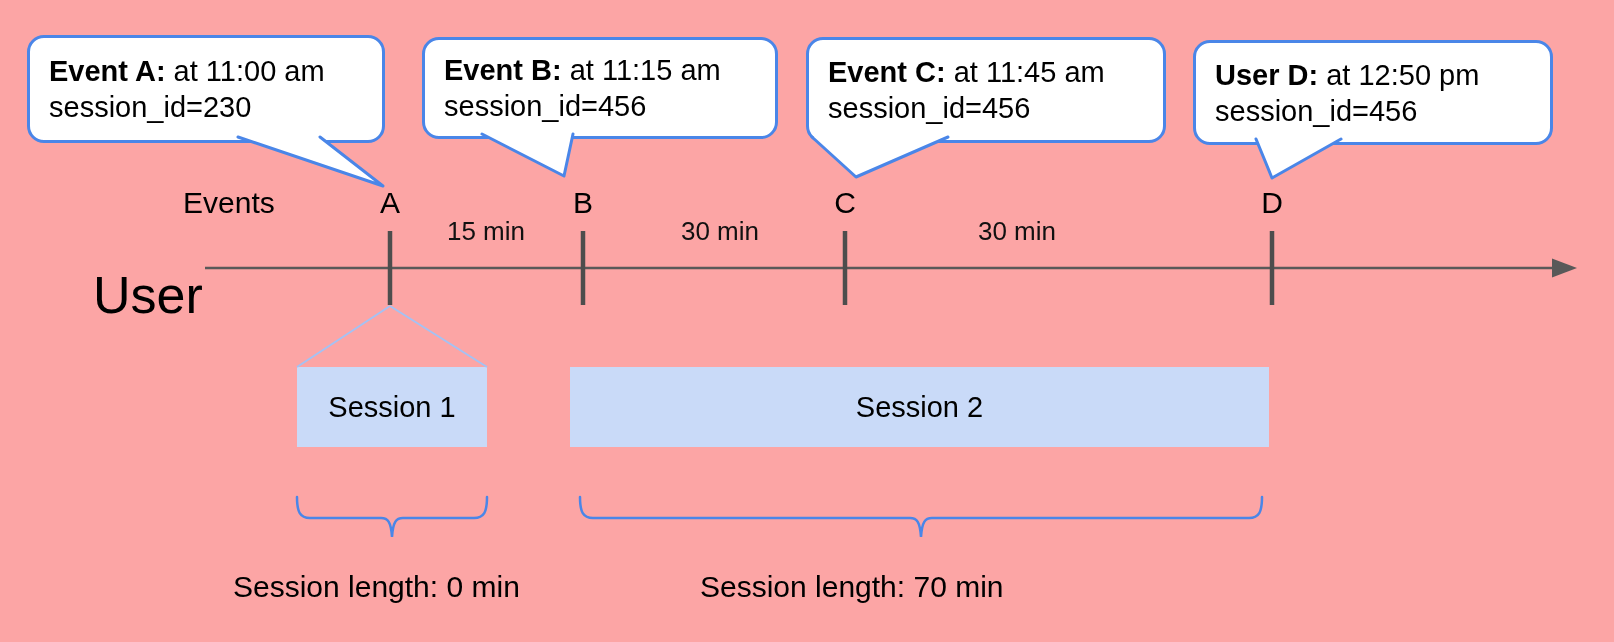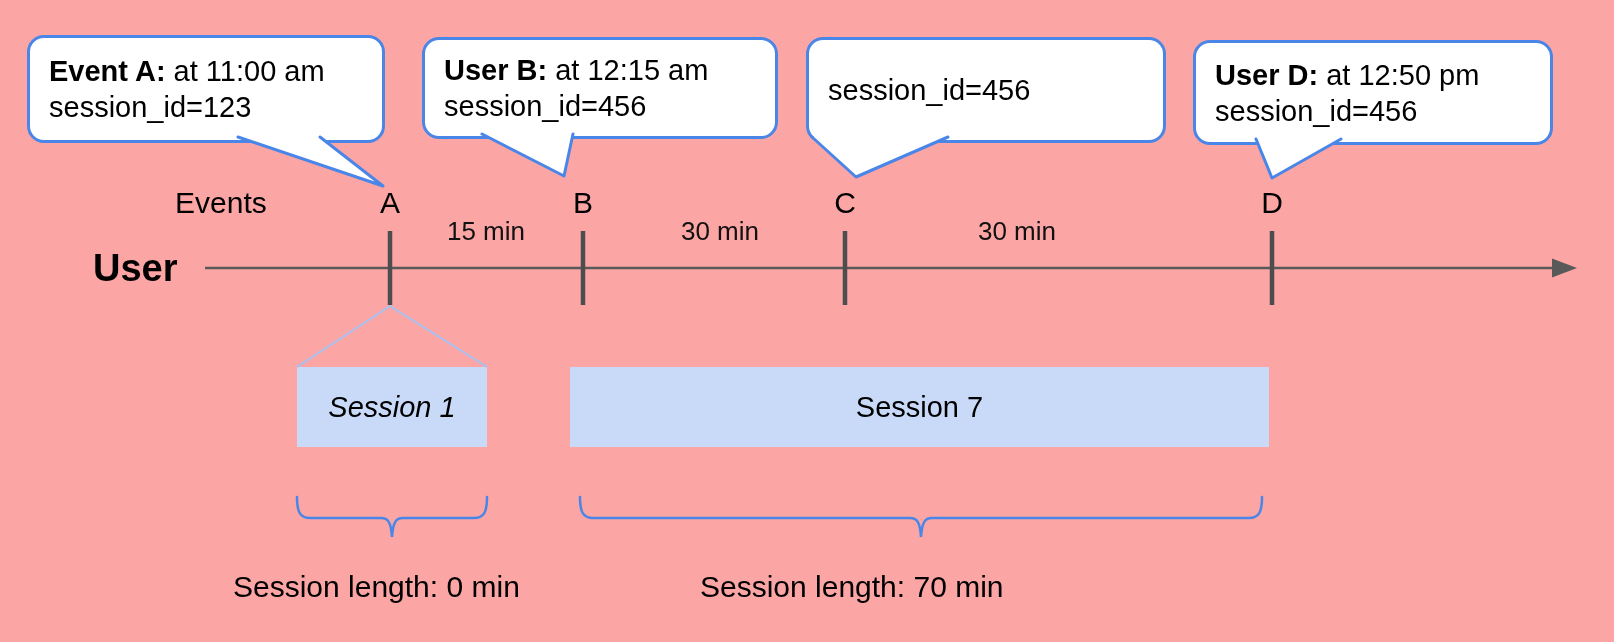--- a/index.html
+++ b/index.html
@@ -10,72 +10,73 @@
   .bubble{
     position:absolute;box-sizing:border-box;background:#fff;
     border:3px solid #4a86e8;border-radius:17px;
     padding:10px 19px;font-size:29px;line-height:36px;
     display:flex;flex-direction:column;justify-content:center;z-index:1;
   }
   .bubble .t-bold{font-weight:bold;}
   .overlay{position:absolute;left:0;top:0;z-index:3;pointer-events:none;}
   .lbl{position:absolute;white-space:nowrap;z-index:2;}
   .center{transform:translateX(-50%);}
-  .events-label{left:175px;top:186px;font-size:30px;}
-  .user-label{left:93px;top:247px;font-size:38px;font-weight:bold;}
+  .events-label{left:183px;top:186px;font-size:30px;}
+  .user-label{left:93px;top:265px;font-size:52px;}
   .mark{top:186px;font-size:30px;}
   .interval{font-size:26px;color:#111;}
   .session{
     position:absolute;top:367px;height:80px;background:#c9daf8;
     display:flex;align-items:center;justify-content:center;
     font-size:29px;z-index:1;
   }
   .session-length{top:570px;font-size:30px;}
 </style>
 </head>
 <body>
 
 <div class="stage">
 
   <div class="bubble" style="left:27px;top:35px;width:358px;height:108px;">
     <div><span class="t-bold">Event A:</span><span> at 11:00 am</span></div>
-    <div>session_id=123</div>
+    <div>session_id=230</div>
   </div>
 
   <div class="bubble" style="left:422px;top:37px;width:356px;height:102px;">
-    <div><span class="t-bold">User B:</span><span> at 12:15 am</span></div>
+    <div><span class="t-bold">Event B:</span><span> at 11:15 am</span></div>
     <div>session_id=456</div>
   </div>
 
   <div class="bubble" style="left:806px;top:37px;width:360px;height:106px;">
+    <div><span class="t-bold">Event C:</span><span> at 11:45 am</span></div>
     <div>session_id=456</div>
   </div>
 
   <div class="bubble" style="left:1193px;top:40px;width:360px;height:105px;">
     <div><span class="t-bold">User D:</span><span> at 12:50 pm</span></div>
     <div>session_id=456</div>
   </div>
 
   <div class="lbl events-label">Events</div>
   <div class="lbl user-label">User</div>
 
   <div class="lbl mark center" style="left:390px;">A</div>
   <div class="lbl mark center" style="left:583px;">B</div>
   <div class="lbl mark center" style="left:845px;">C</div>
   <div class="lbl mark center" style="left:1272px;">D</div>
 
   <div class="lbl interval center" style="left:486px;top:216px;text-align:right;">15 min</div>
   <div class="lbl interval center" style="left:720px;top:216px;">30 min</div>
   <div class="lbl interval center" style="left:1017px;top:216px;">30 min</div>
 
-  <div class="session" style="left:297px;width:190px;font-style:italic;">
+  <div class="session" style="left:297px;width:190px;">
     <span>Session 1</span>
   </div>
   <div class="session" style="left:570px;width:699px;">
-    <span>Session 7</span>
+    <span>Session 2</span>
   </div>
 
   <div class="lbl session-length" style="left:233px;">Session length: 0 min</div>
   <div class="lbl session-length" style="left:700px;">Session length: 70 min</div>
 
   <svg class="overlay" width="1614" height="642" viewBox="0 0 1614 642">
 
     <g stroke="#a4c2f4" stroke-width="2" fill="none">
       <line x1="390" y1="306" x2="297" y2="367"></line>
       <line x1="390" y1="306" x2="487" y2="367"></line>

